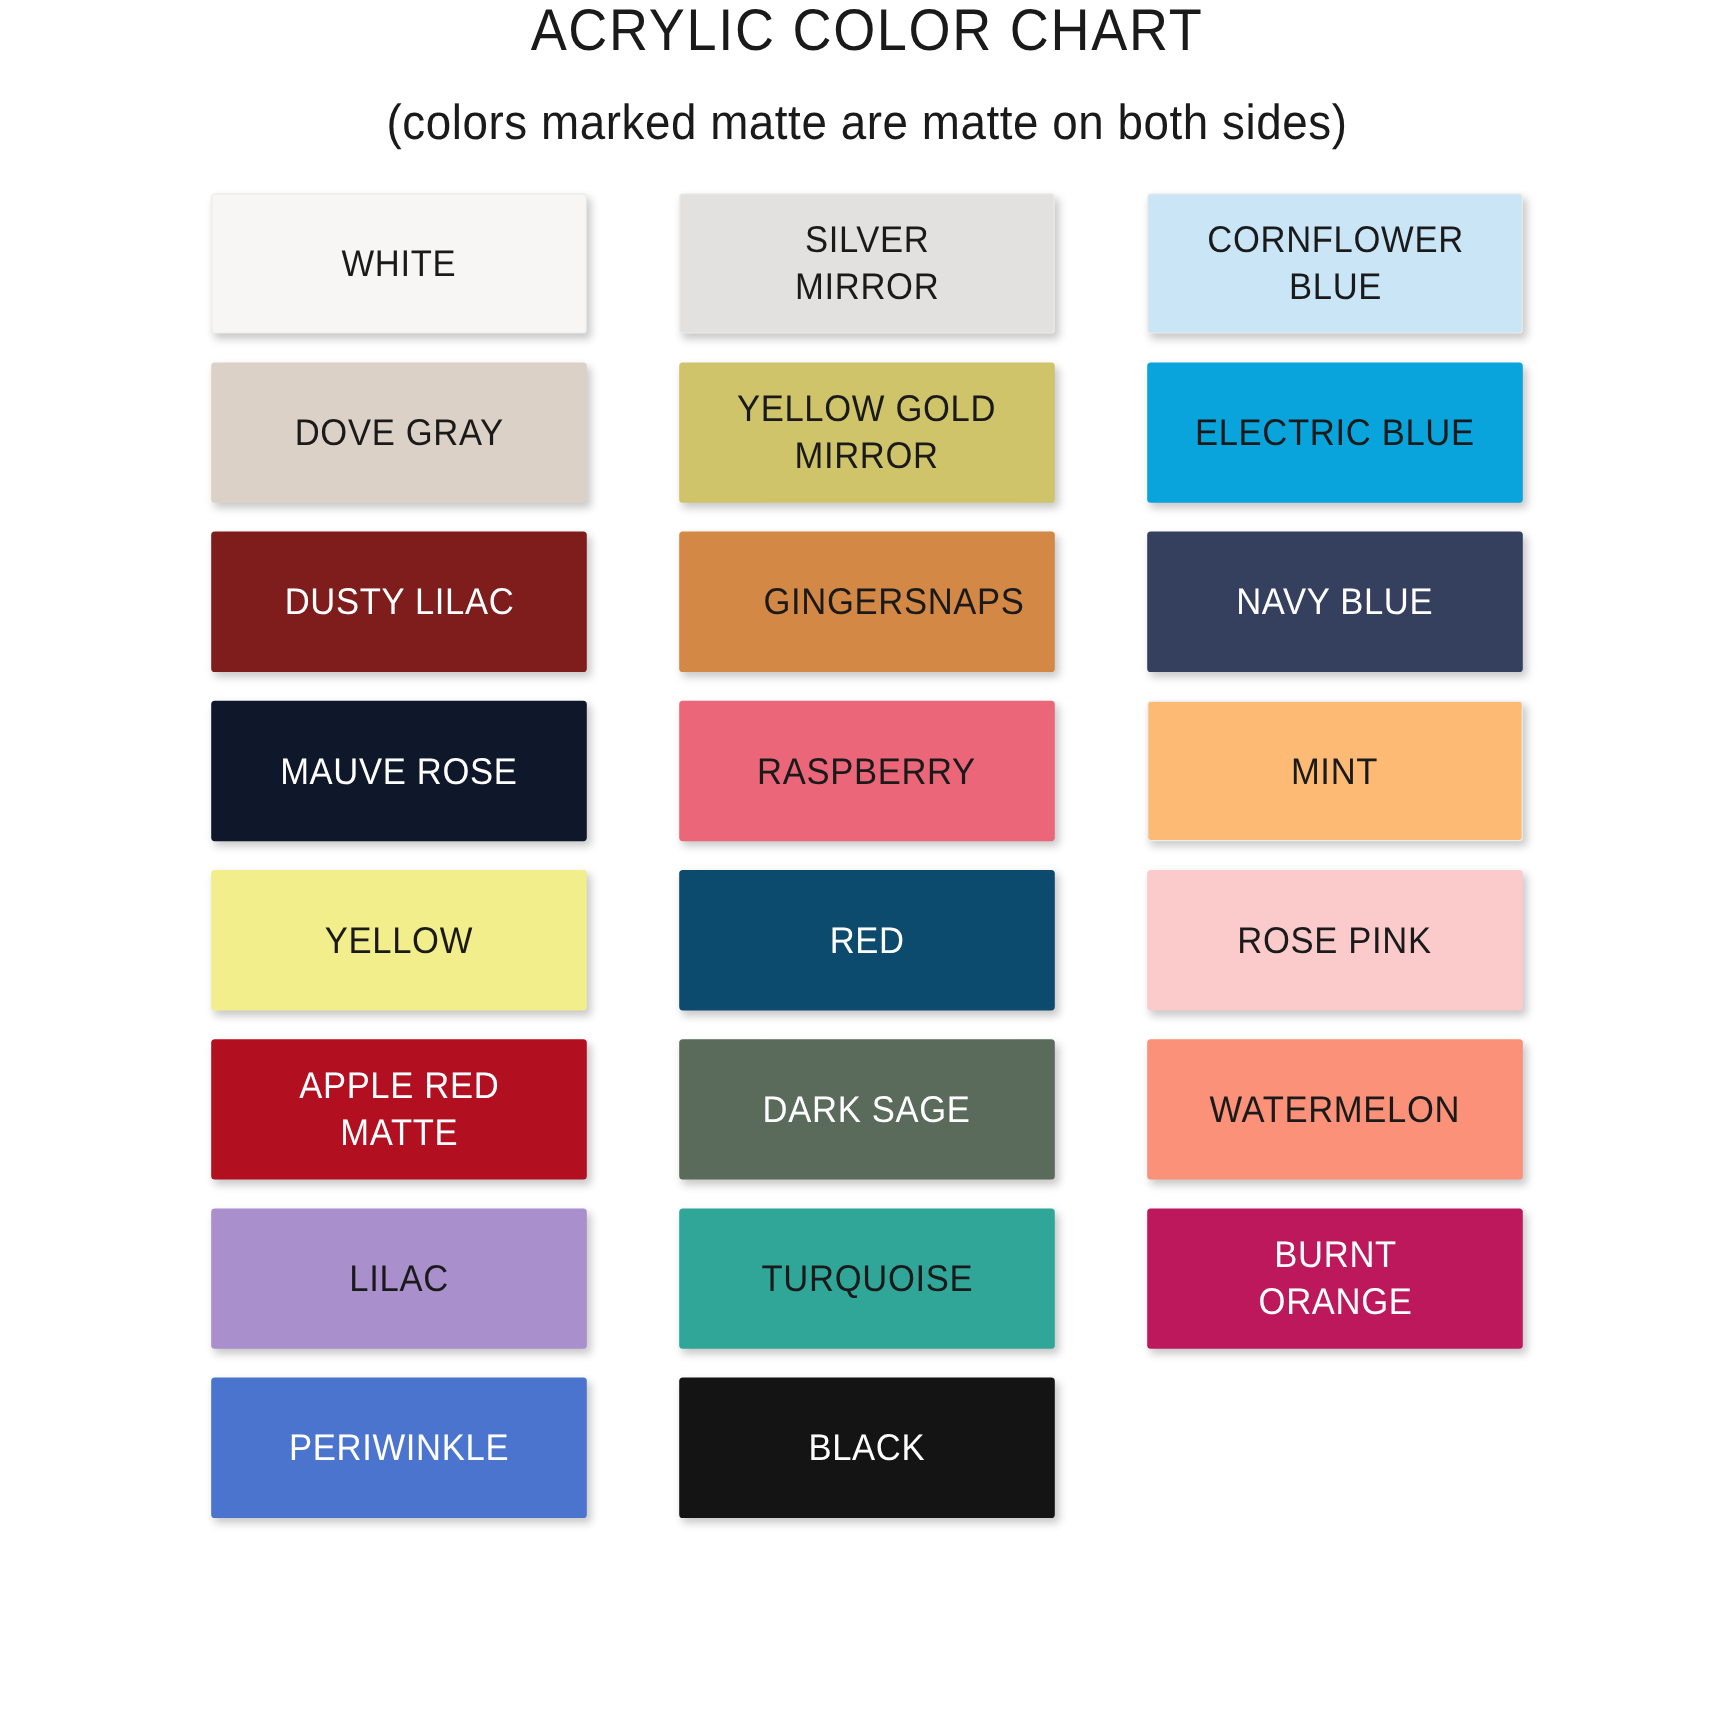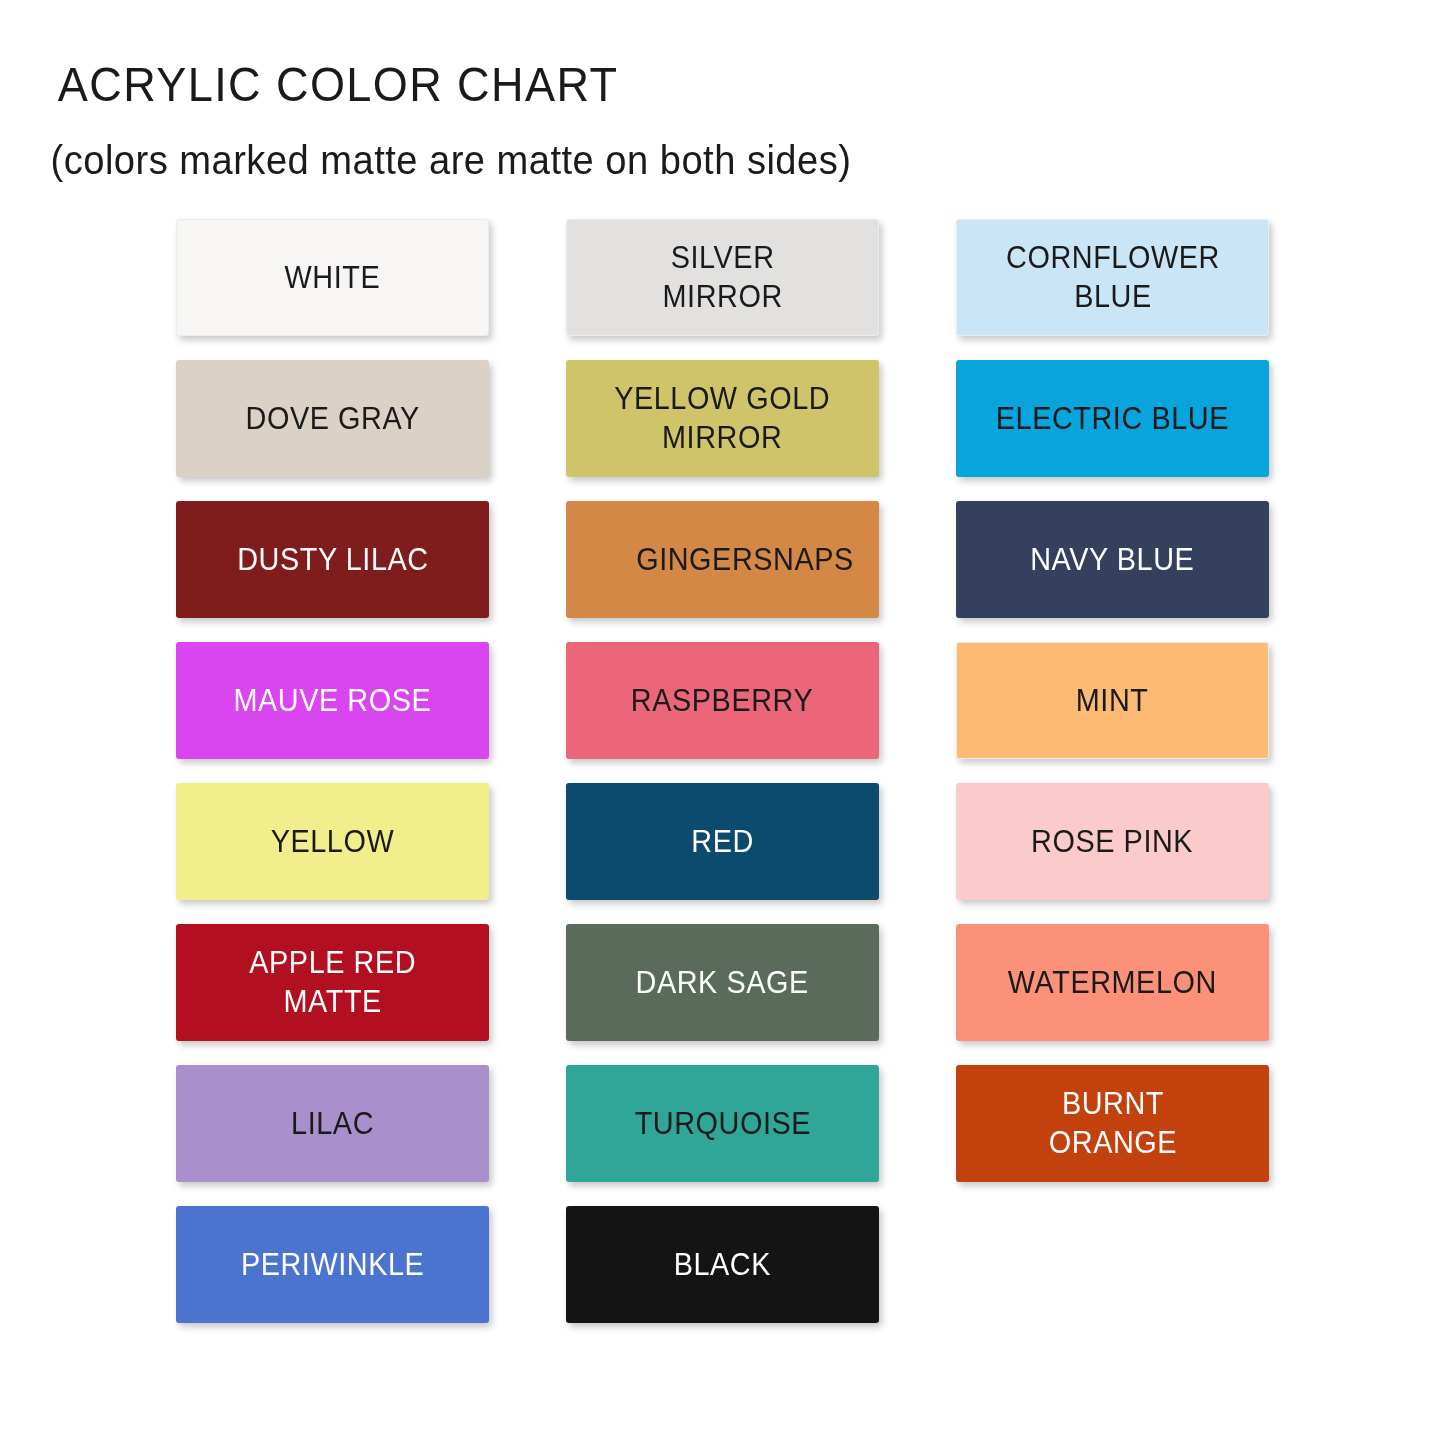--- a/index.html
+++ b/index.html
@@ -18,21 +18,21 @@
     width: 1445px;
     height: 1445px;
     box-sizing: border-box;
     display: flex;
     flex-direction: column;
     align-items: center;
   }
 
   .header {
     width: 100%;
-    padding-top: 58px;
+    text-align: center;
   }
 
   .chart-title {
     font-size: 49px;
     font-weight: 400;
     letter-spacing: 1.5px;
     color: #1a1a1a;
     margin: 0;
     line-height: 1.1;
     transform: scaleX(0.92);
@@ -118,21 +118,21 @@
       </div>
       <div class="swatch" style="background: #7f1d1d;">
         <span class="swatch-label" style="color: rgb(255, 255, 255);">DUSTY LILAC</span>
       </div>
       <div class="swatch" style="background: rgb(212, 136, 69); padding-left: 44px;">
         <span class="swatch-label" style="color: rgb(26, 26, 26);">GINGERSNAPS</span>
       </div>
       <div class="swatch" style="background: rgb(53, 64, 95);">
         <span class="swatch-label" style="color: rgb(255, 255, 255);">NAVY BLUE</span>
       </div>
-      <div class="swatch" style="background: #d946ef;">
+      <div class="swatch" style="background: #0f172a;">
         <span class="swatch-label" style="color: rgb(255, 255, 255);">MAUVE ROSE</span>
       </div>
       <div class="swatch" style="background: rgb(235, 102, 121);">
         <span class="swatch-label" style="color: rgb(26, 26, 26);">RASPBERRY</span>
       </div>
       <div class="swatch light-border" style="background: #fdba74;">
         <span class="swatch-label" style="color: rgb(26, 26, 26);">MINT</span>
       </div>
       <div class="swatch" style="background: rgb(242, 238, 139);">
         <span class="swatch-label" style="color: rgb(26, 26, 26);">YELLOW</span>
@@ -152,21 +152,21 @@
       </div>
       <div class="swatch" style="background: rgb(251, 145, 121);">
         <span class="swatch-label" style="color: rgb(26, 26, 26);">WATERMELON</span>
       </div>
       <div class="swatch" style="background: rgb(169, 143, 203);">
         <span class="swatch-label" style="color: rgb(26, 26, 26);">LILAC</span>
       </div>
       <div class="swatch" style="background: rgb(47, 166, 152);">
         <span class="swatch-label" style="color: rgb(26, 26, 26);">TURQUOISE</span>
       </div>
-      <div class="swatch" style="background: #c2410c;">
+      <div class="swatch" style="background: #be185d;">
         <span class="swatch-label" style="color: rgb(255, 255, 255);">BURNT
 ORANGE</span>
       </div>
       <div class="swatch" style="background: rgb(74, 116, 206);">
         <span class="swatch-label" style="color: rgb(255, 255, 255);">PERIWINKLE</span>
       </div>
       <div class="swatch" style="background: rgb(20, 20, 20);">
         <span class="swatch-label" style="color: rgb(255, 255, 255);">BLACK</span>
       </div>
     </div>

